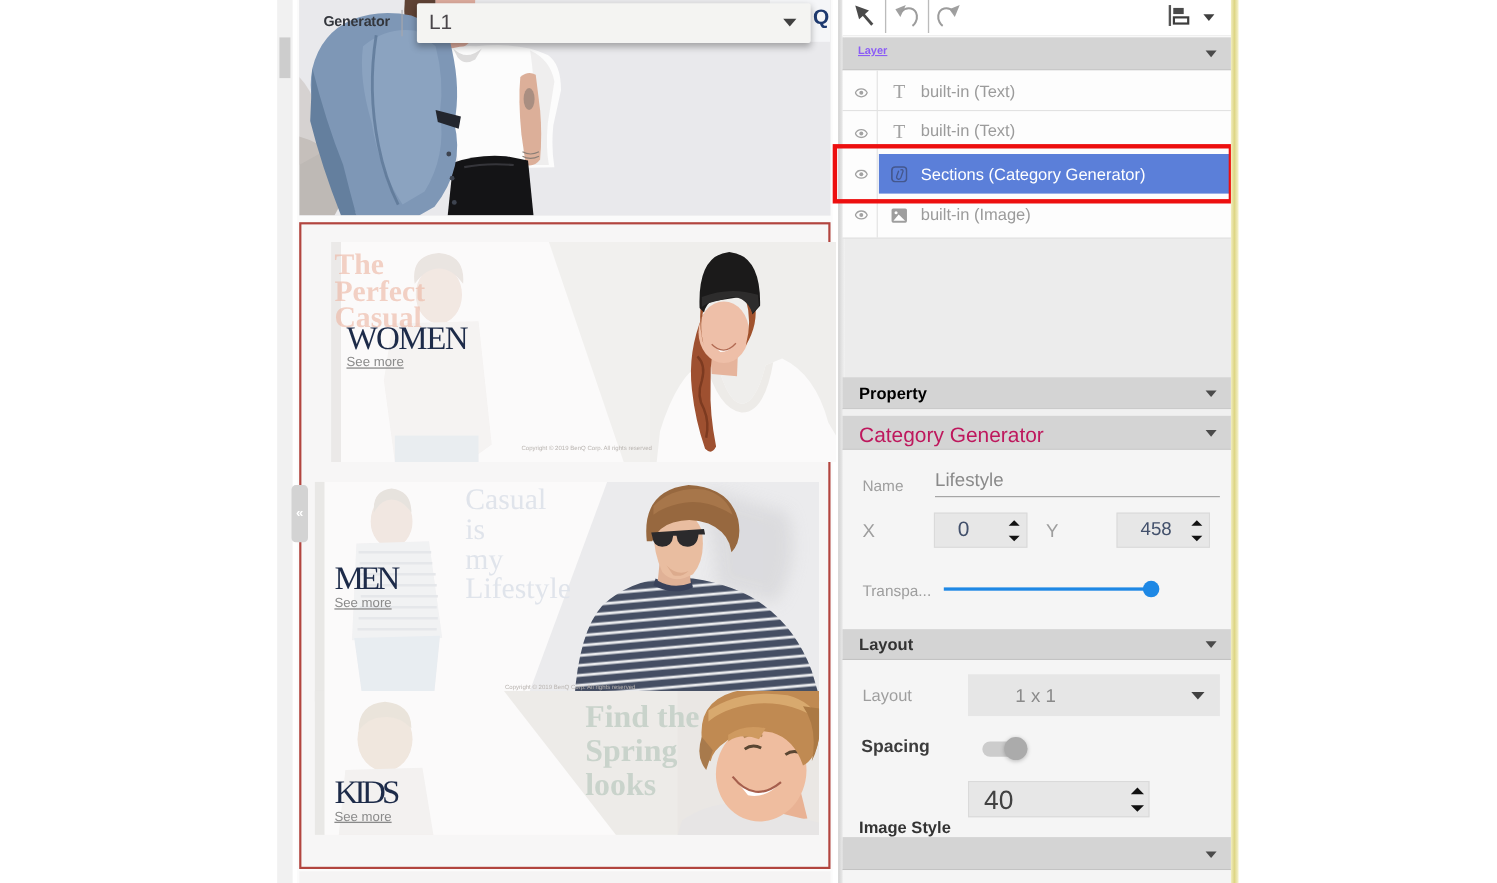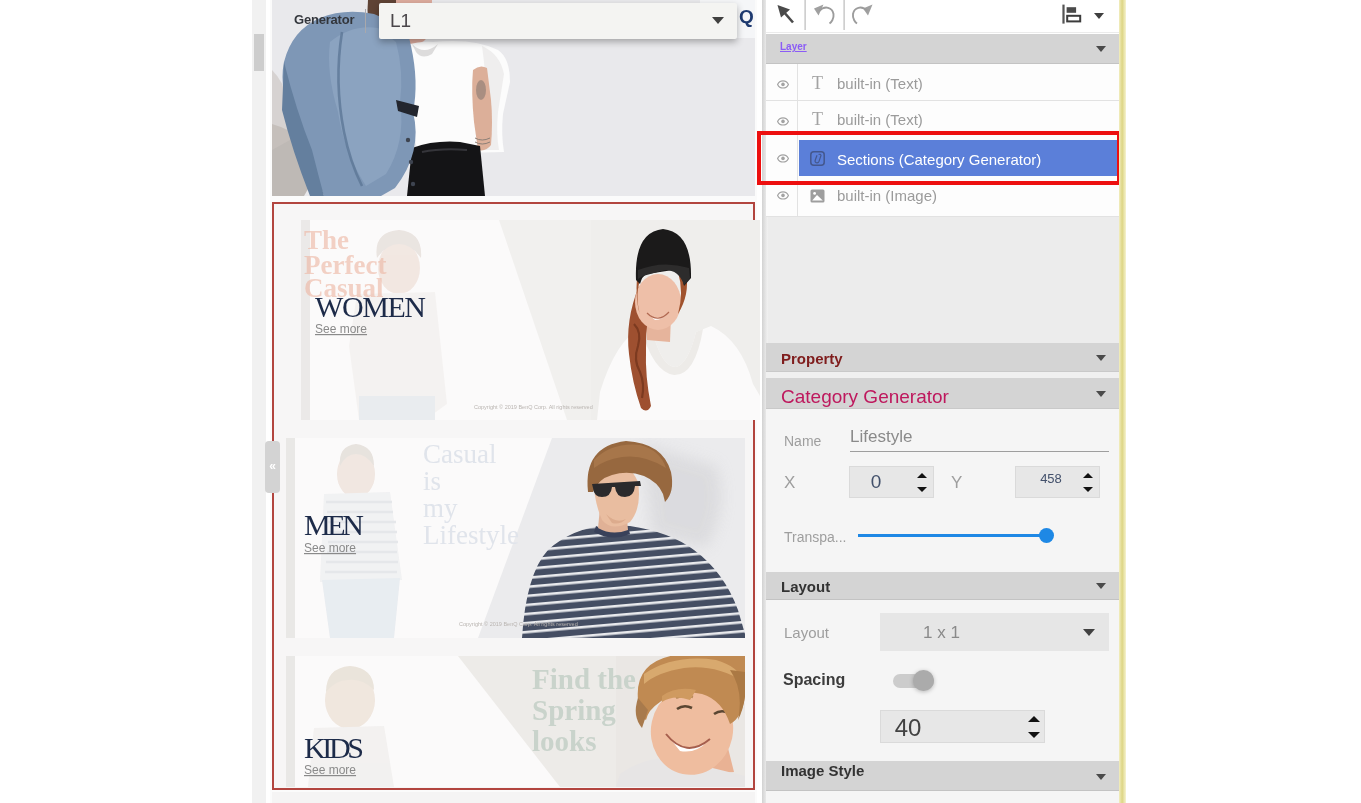--- a/index.html
+++ b/index.html
@@ -164,21 +164,21 @@
         <text x="137" y="52">is</text>
         <text x="137" y="79">my</text>
         <text x="137" y="106">Lifestyle</text>
       </g>
       <text x="18" y="97" font-family="Liberation Serif" font-size="30" textLength="60" fill="#1d2b49">MEN</text>
       <text x="18" y="114" font-size="12" fill="#8a8a8a" text-decoration="underline">See more</text>
       <text x="173" y="188" font-size="5.5" fill="#b9b4b0">Copyright © 2019 BenQ Corp. All rights reserved</text>
     </svg>
   </div>
 
-  <div class="abs" style="left:286px;top:656px;width:459px;height:131px;overflow:hidden;">
+  <div class="abs" style="left:286px;top:628px;width:459px;height:131px;overflow:hidden;">
     <svg width="459" height="131" viewBox="0 0 459 131">
       <defs>
         <clipPath id="kR">
             <polygon points="172,0 459,0 459,131 274,131"></polygon>
           </clipPath>
         <clipPath id="kL">
             <polygon points="0,0 172,0 274,131 0,131"></polygon>
           </clipPath>
       </defs>
       <rect width="459" height="131" fill="#fbfafa"></rect>
@@ -295,42 +295,42 @@
   <svg class="abs" style="left:810px;top:189px" width="15" height="14" viewBox="0 0 15 14">
       <rect x="0.5" y="0.5" width="14" height="13" rx="1.5" fill="#9e9e9e"></rect>
       <circle cx="4.6" cy="4.4" r="1.4" fill="#ffffff"></circle>
       <path d="M2.2,11.6 L7,6 L12.8,11.6 Z" fill="#ffffff"></path>
     </svg>
   <div class="abs" style="left:837px;top:187px;font-size:15px;color:#9b9b9b;">built-in (Image)</div>
 
   <div class="abs" style="left:757px;top:131px;width:364px;height:54px;border:4px solid #ed0f0f;"></div>
 
   <div class="abs" style="left:766px;top:343px;width:353px;height:29px;background:#d4d4d4;border-bottom:1px solid #c9c9c9;box-sizing:border-box;"></div>
-  <div class="abs" style="left:781px;top:350px;font-size:15px;font-weight:bold;color:#7f1d1d;">Property</div>
+  <div class="abs" style="left:781px;top:350px;font-size:15px;font-weight:bold;color:#000000;">Property</div>
   <div class="abs" style="left:1096px;top:355px;width:0;height:0;border-left:5px solid transparent;border-right:5px solid transparent;border-top:6px solid #4a4a4a;"></div>
   <div class="abs" style="left:766px;top:372px;width:353px;height:6px;background:#f0f0f0;"></div>
 
   <div class="abs" style="left:766px;top:378px;width:353px;height:31px;background:#d4d4d4;border-bottom:1px solid #c9c9c9;box-sizing:border-box;"></div>
   <div class="abs" style="left:781px;top:386px;font-size:19px;color:#be185d;">Category Generator</div>
   <div class="abs" style="left:1096px;top:391px;width:0;height:0;border-left:5px solid transparent;border-right:5px solid transparent;border-top:6px solid #4a4a4a;"></div>
 
   <div class="abs" style="left:766px;top:409px;width:353px;height:163px;background:#f5f5f5;"></div>
   <div class="abs" style="left:784px;top:433px;font-size:14px;color:#9e9e9e;">Name</div>
   <div class="abs" style="left:850px;top:427px;font-size:17px;color:#8a8a8a;">Lifestyle</div>
   <div class="abs" style="left:850px;top:451px;width:259px;height:1px;background:#9e9e9e;"></div>
 
   <div class="abs" style="left:784px;top:473px;font-size:17px;color:#9e9e9e;">X</div>
   <div class="abs" style="left:849px;top:466px;width:85px;height:32px;background:#e7e7e7;border:1px solid #dadada;"></div>
   <div class="abs" style="left:865px;top:471px;width:22px;text-align:center;font-size:19px;color:#42506b;">0</div>
   <div class="abs" style="left:917px;top:473px;width:0;height:0;border-left:5px solid transparent;border-right:5px solid transparent;border-bottom:5px solid #111;"></div>
   <div class="abs" style="left:917px;top:487px;width:0;height:0;border-left:5px solid transparent;border-right:5px solid transparent;border-top:5px solid #111;"></div>
 
   <div class="abs" style="left:951px;top:473px;font-size:17px;color:#9e9e9e;">Y</div>
   <div class="abs" style="left:1015px;top:466px;width:85px;height:32px;background:#e7e7e7;border:1px solid #dadada;"></div>
-  <div class="abs" style="left:1028px;top:471px;width:46px;text-align:center;font-size:13px;color:#42506b;">458</div>
+  <div class="abs" style="left:1028px;top:471px;width:46px;text-align:center;font-size:17px;color:#42506b;">458</div>
   <div class="abs" style="left:1083px;top:473px;width:0;height:0;border-left:5px solid transparent;border-right:5px solid transparent;border-bottom:5px solid #111;"></div>
   <div class="abs" style="left:1083px;top:487px;width:0;height:0;border-left:5px solid transparent;border-right:5px solid transparent;border-top:5px solid #111;"></div>
 
   <div class="abs" style="left:784px;top:529px;font-size:14px;color:#9e9e9e;">Transpa...</div>
   <div class="abs" style="left:858px;top:534px;width:188px;height:3px;background:#1e88e5;"></div>
   <div class="abs" style="left:1039px;top:528px;width:15px;height:15px;border-radius:50%;background:#1e88e5;"></div>
 
   <div class="abs" style="left:766px;top:572px;width:353px;height:28px;background:#d4d4d4;border-bottom:1px solid #c3c3c3;box-sizing:border-box;"></div>
   <div class="abs" style="left:781px;top:578px;font-size:15px;font-weight:bold;color:#333333;">Layout</div>
   <div class="abs" style="left:1096px;top:583px;width:0;height:0;border-left:5px solid transparent;border-right:5px solid transparent;border-top:6px solid #4a4a4a;"></div>
@@ -344,19 +344,19 @@
   <div class="abs" style="left:783px;top:671px;font-size:16px;font-weight:bold;color:#3c3c3c;">Spacing</div>
   <div class="abs" style="left:893px;top:674px;width:41px;height:14px;border-radius:7px;background:#cccccc;"></div>
   <div class="abs" style="left:913px;top:670px;width:21px;height:21px;border-radius:50%;background:#ababab;box-shadow:0 1px 4px rgba(0,0,0,0.25);"></div>
 
   <div class="abs" style="left:880px;top:710px;width:165px;height:33px;background:#e7e7e7;border:1px solid #dadada;"></div>
   <div class="abs" style="left:892px;top:714px;width:32px;text-align:center;font-size:24px;color:#424242;">40</div>
   <div class="abs" style="left:1028px;top:716px;width:0;height:0;border-left:6px solid transparent;border-right:6px solid transparent;border-bottom:6px solid #111;"></div>
   <div class="abs" style="left:1028px;top:732px;width:0;height:0;border-left:6px solid transparent;border-right:6px solid transparent;border-top:6px solid #111;"></div>
 
   <div class="abs" style="left:766px;top:761px;width:353px;height:30px;background:#d4d4d4;border-bottom:1px solid #c3c3c3;box-sizing:border-box;"></div>
-  <div class="abs" style="left:781px;top:762px;font-size:15px;font-weight:bold;color:#333333;text-align:right;">Image Style</div>
+  <div class="abs" style="left:781px;top:744px;font-size:15px;font-weight:bold;color:#333333;text-align:right;">Image Style</div>
   <div class="abs" style="left:1096px;top:774px;width:0;height:0;border-left:5px solid transparent;border-right:5px solid transparent;border-top:6px solid #4a4a4a;"></div>
   <div class="abs" style="left:766px;top:791px;width:353px;height:12px;background:#f5f5f5;"></div>
 
   <div class="abs" style="left:1119px;top:0;width:7px;height:803px;background:linear-gradient(90deg,#f2eec0,#ddd584 45%,#f6f3cf);"></div>
 
 </div>
 
 </body></html>

